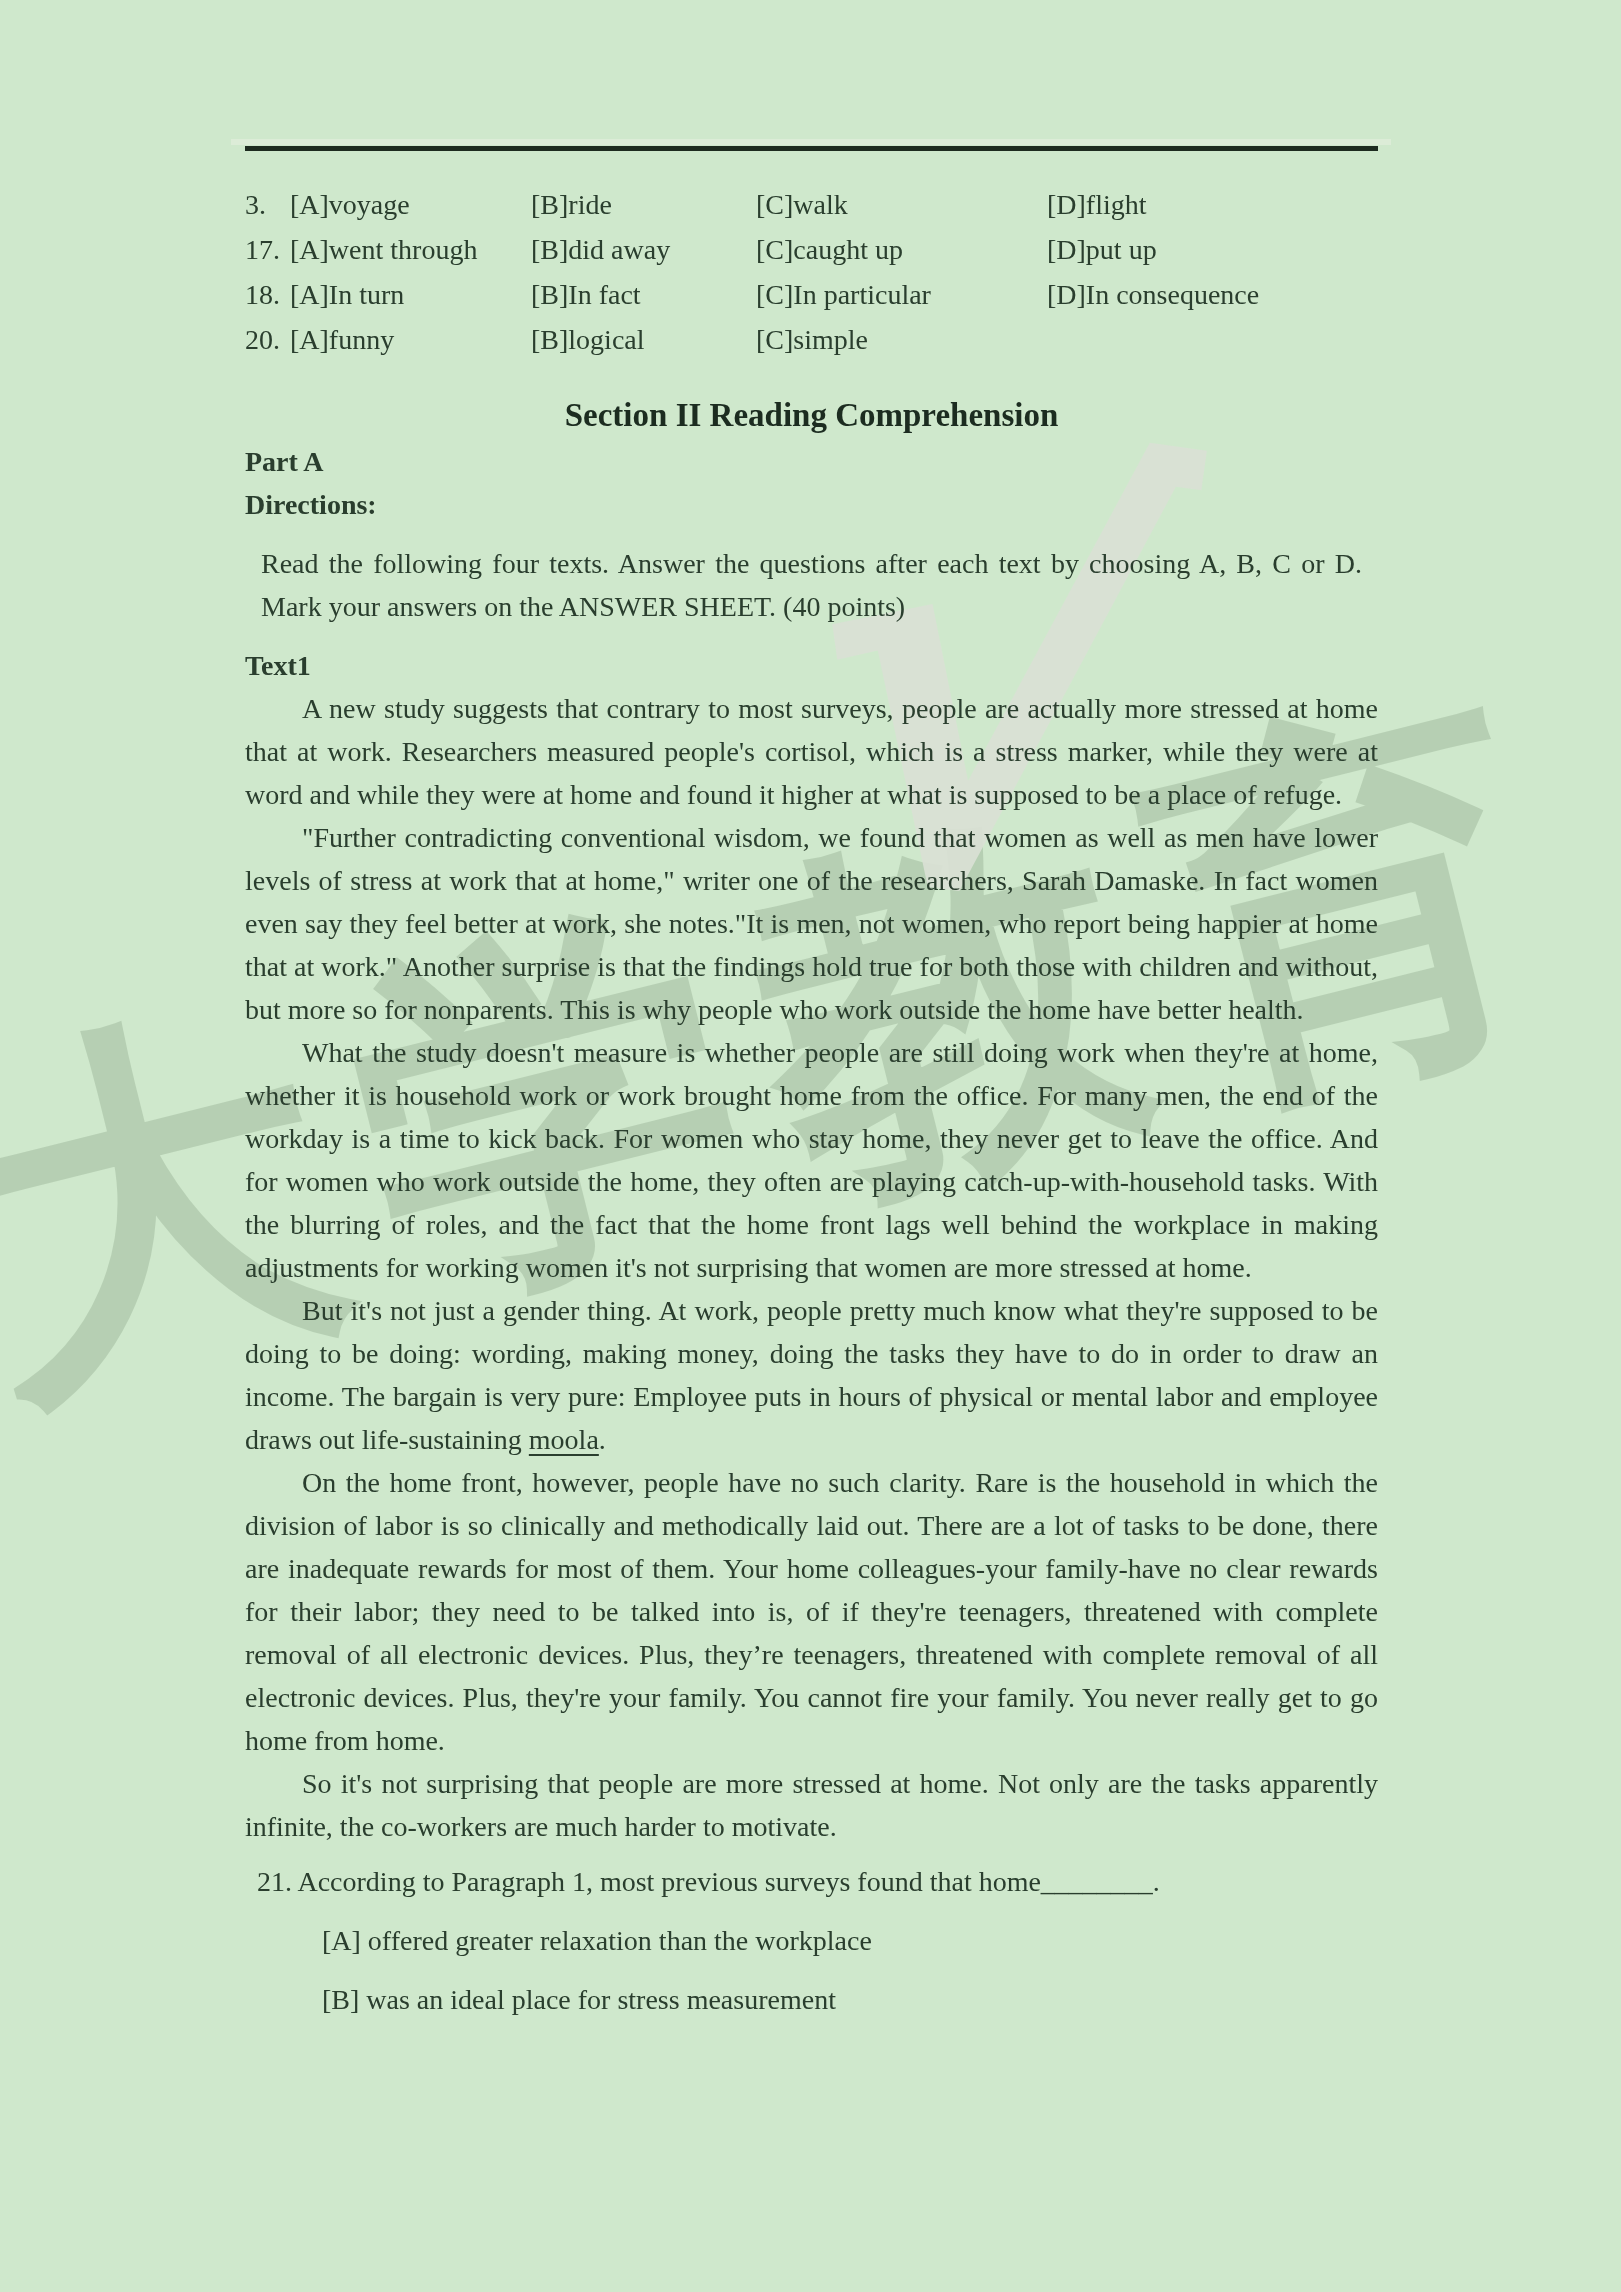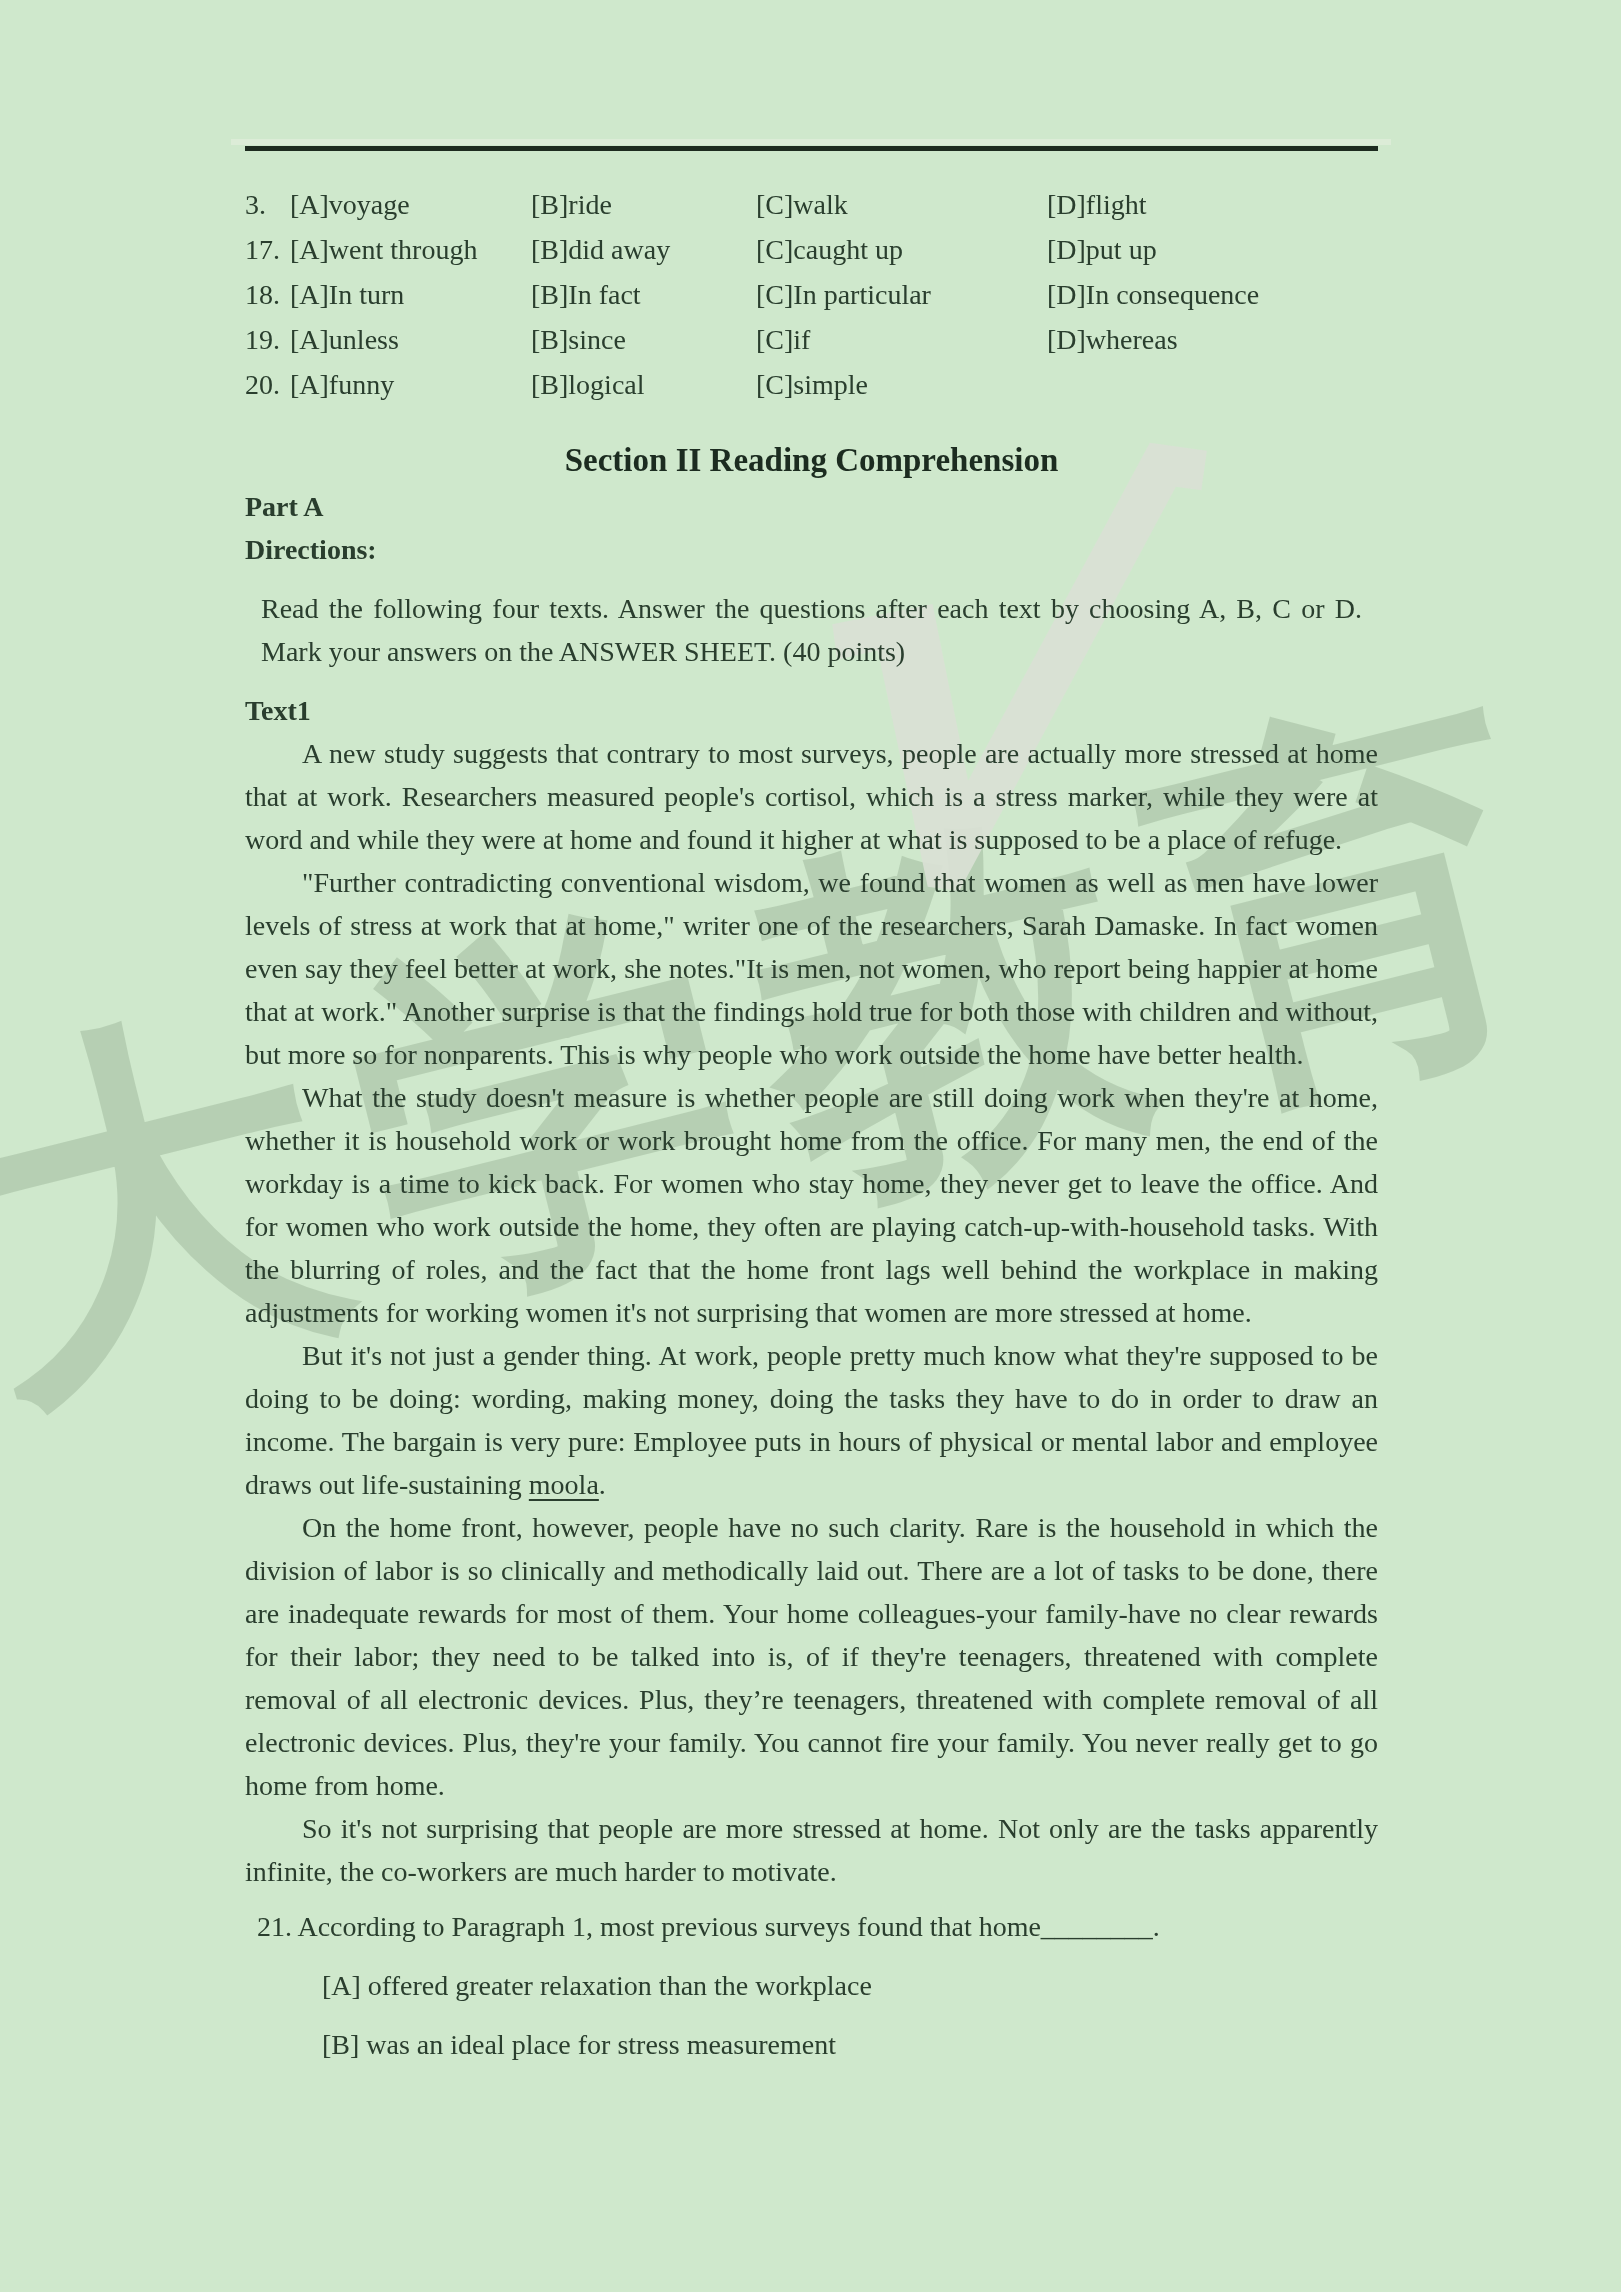--- a/index.html
+++ b/index.html
@@ -72,27 +72,20 @@
       <span>[D]put up</span>
     </div>
     <div class="opt-row">
       <span>18.</span>
       <span>[A]In turn</span>
       <span>[B]In fact</span>
       <span>[C]In particular</span>
       <span>[D]In consequence</span>
     </div>
     <div class="opt-row">
-      <span>19.</span>
-      <span>[A]unless</span>
-      <span>[B]since</span>
-      <span>[C]if</span>
-      <span>[D]whereas</span>
-    </div>
-    <div class="opt-row">
       <span>20.</span>
       <span>[A]funny</span>
       <span>[B]logical</span>
       <span>[C]simple</span>
     </div>
 
     <div class="heading">Section II Reading Comprehension</div>
 
     <div class="label">Part A</div>
     <div class="label">Directions:</div>

